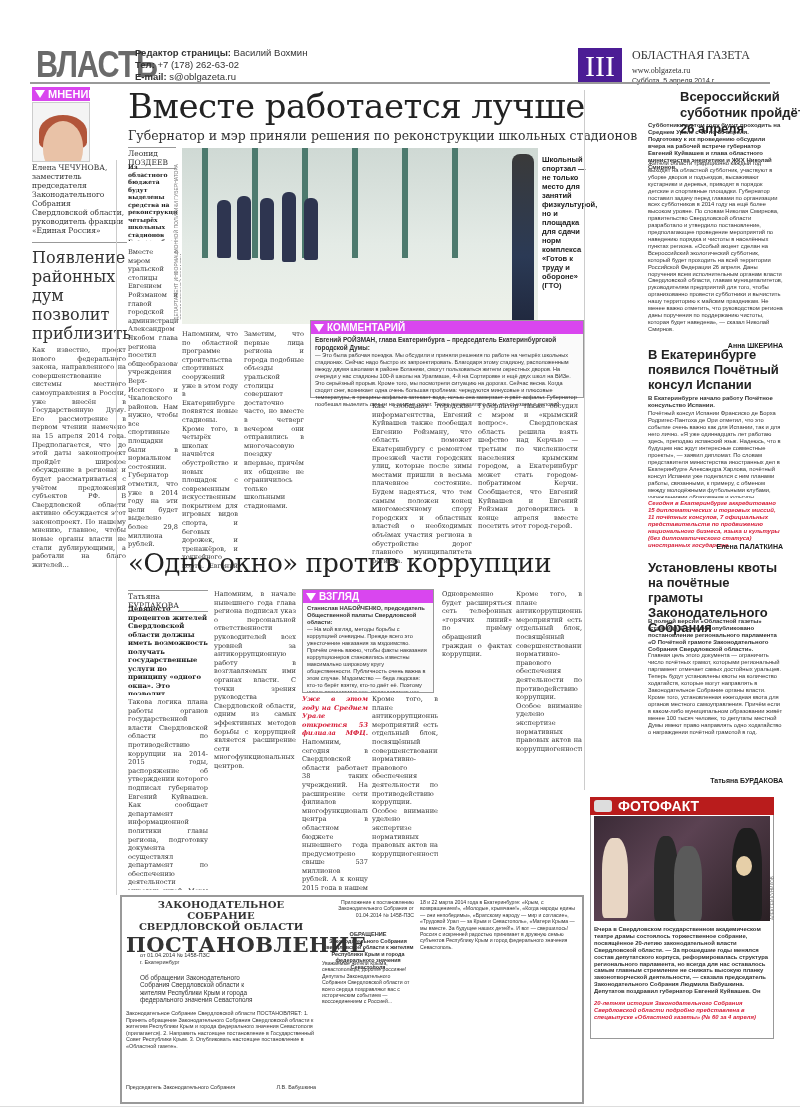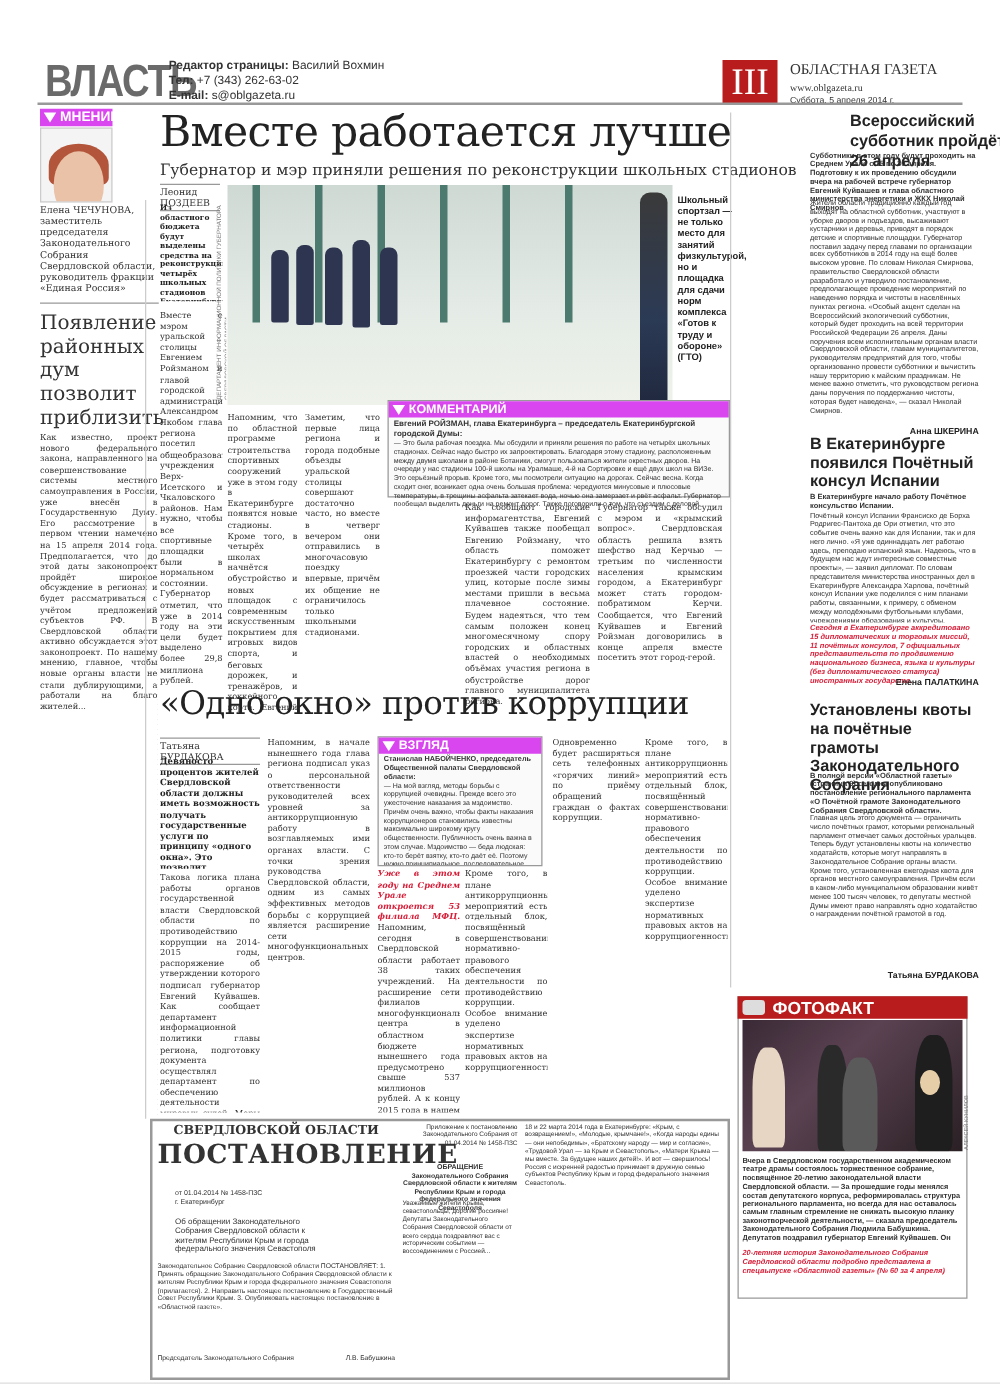--- a/index.html
+++ b/index.html
@@ -1,21 +1,21 @@
 <!DOCTYPE html>
 <html><head>
 <meta charset="utf-8">
 <style>
   html,body{margin:0;padding:0;background:#fff;}
   body{width:800px;height:1108px;position:relative;overflow:hidden;font-family:"DejaVu Serif",serif;color:#222;}
   .abs{position:absolute;}
   .hdr-rubric{left:36px;top:44px;font-family:"Liberation Sans",sans-serif;font-weight:bold;font-size:36px;color:#6a6a6a;letter-spacing:-1px;transform:scaleX(0.85);transform-origin:left top;}
   .hdr-info{left:135px;top:47px;font-family:"Liberation Sans",sans-serif;font-size:9.5px;line-height:12px;color:#333;}
   .hdr-info b{font-weight:bold;}
-  .hdr-num{left:578px;top:48px;width:44px;height:36px;background:#b91c1c;color:#fff;font-family:"Liberation Serif",serif;font-size:30px;text-align:center;line-height:36px;}
+  .hdr-num{left:578px;top:48px;width:44px;height:36px;background:#4c1d95;color:#fff;font-family:"Liberation Serif",serif;font-size:30px;text-align:center;line-height:36px;}
   .hdr-paper{left:632px;top:48px;font-family:"Liberation Serif",serif;font-size:12px;color:#333;}
   .hdr-paper .site{font-size:8px;margin-top:3px;}
   .hdr-paper .date{font-size:7px;margin-top:2px;font-family:"Liberation Sans",sans-serif;}
   .hdr-line{left:30px;top:82px;width:740px;height:2px;background:#999;}
   .col-rule{width:1px;background:#ccc;}
   .tag{font-family:"Liberation Sans",sans-serif;font-weight:bold;color:#fff;background:#d946ef;font-size:11px;padding:1px 4px 1px 16px;position:relative;}
   .tag:before{content:"";position:absolute;left:3px;top:3px;border-left:5px solid transparent;border-right:5px solid transparent;border-top:8px solid #fff;}
   .opinion-box{left:32px;top:88px;width:56px;height:72px;border:1px solid #ccc;background:#f4f4f4;overflow:hidden;}
   .face{position:absolute;left:10px;top:18px;width:40px;height:52px;border-radius:50% 50% 45% 45%;background:#e9c2a7;}
   .hair{position:absolute;left:6px;top:12px;width:48px;height:34px;border-radius:50% 50% 20% 20%;background:#b2553a;}
@@ -43,21 +43,21 @@
   .post-title1{font-family:"DejaVu Serif",serif;font-size:10px;font-weight:bold;text-align:center;color:#333;}
   .post-title2{font-family:"DejaVu Serif",serif;font-size:21px;font-weight:bold;text-align:center;color:#333;letter-spacing:0.5px;}
   .fill-lines{background:repeating-linear-gradient(180deg,#b8b8b8 0px,#b8b8b8 1px,transparent 1px,transparent 4px);opacity:0.7;}
 </style>
 </head>
 <body>
 
 <div class="abs hdr-rubric">ВЛАСТЬ</div>
 <div class="abs hdr-info">
   <div><b>Редактор страницы:</b> <span>Василий Вохмин</span></div>
-  <div><b>Тел:</b> <span>+7 (343) 262-63-02</span></div>
+  <div><b>Тел:</b> <span>+7 (178) 262-63-02</span></div>
   <div><b>E-mail:</b> <span>s@oblgazeta.ru</span></div>
 </div>
 <div class="abs hdr-num">III</div>
 <div class="abs hdr-paper">
   <div>ОБЛАСТНАЯ ГАЗЕТА</div>
   <div class="site">www.oblgazeta.ru</div>
   <div class="date">Суббота, 5 апреля 2014 г.</div>
 </div>
 <div class="abs hdr-line"></div>
 
@@ -176,20 +176,21 @@
 <div class="abs body-txt" style="left:302px;top:695px;width:66px;height:195px;overflow:hidden;">
   <b class="red">Уже в этом году на Среднем Урале откроется 53 филиала МФЦ.</b>
   <span>Напомним, сегодня в Свердловской области работает 38 таких учреждений. На расширение сети филиалов многофункционального центра в областном бюджете нынешнего года предусмотрено свыше 537 миллионов рублей. А к концу 2015 года в нашем регионе будет работать уже 82 филиала МФЦ.</span>
 </div>
 <div class="abs body-txt" style="left:372px;top:695px;width:66px;height:195px;overflow:hidden;">Кроме того, в плане антикоррупционных мероприятий есть отдельный блок, посвящённый совершенствованию нормативно-правового обеспечения деятельности по противодействию коррупции. Особое внимание уделено экспертизе нормативных правовых актов на коррупциогенность.</div>
 <div class="abs body-txt" style="left:442px;top:590px;width:70px;height:300px;overflow:hidden;">Одновременно будет расширяться сеть телефонных «горячих линий» по приёму обращений граждан о фактах коррупции.</div>
 <div class="abs body-txt" style="left:516px;top:590px;width:66px;height:300px;overflow:hidden;">Кроме того, в плане антикоррупционных мероприятий есть отдельный блок, посвящённый совершенствованию нормативно-правового обеспечения деятельности по противодействию коррупции. Особое внимание уделено экспертизе нормативных правовых актов на коррупциогенность.</div>
 
 <div class="abs post-box"></div>
 <div class="abs" style="left:126px;top:899px;width:190px;">
+  <div class="post-title1">ЗАКОНОДАТЕЛЬНОЕ СОБРАНИЕ</div>
   <div class="post-title1">СВЕРДЛОВСКОЙ ОБЛАСТИ</div>
   <div class="post-title2">ПОСТАНОВЛЕНИЕ</div>
 </div>
 <div class="abs sans-txt" style="left:140px;top:952px;width:170px;font-size:5.6px;line-height:6.8px;">
   <div>от 01.04.2014 № 1458-ПЗС</div>
   <div>г. Екатеринбург</div>
   <div style="margin-top:8px;font-size:6.4px;line-height:7.6px;width:130px;">Об обращении Законодательного Собрания Свердловской области к жителям Республики Крым и города федерального значения Севастополя</div>
 </div>
 <div class="abs sans-txt" style="left:126px;top:1010px;width:190px;height:70px;overflow:hidden;font-size:5.4px;line-height:6.6px;">Законодательное Собрание Свердловской области ПОСТАНОВЛЯЕТ: 1. Принять обращение Законодательного Собрания Свердловской области к жителям Республики Крым и города федерального значения Севастополя (прилагается). 2. Направить настоящее постановление в Государственный Совет Республики Крым. 3. Опубликовать настоящее постановление в «Областной газете».</div>
 <div class="abs sans-txt" style="left:126px;top:1084px;width:190px;font-size:5.4px;line-height:6.6px;display:flex;justify-content:space-between;">

